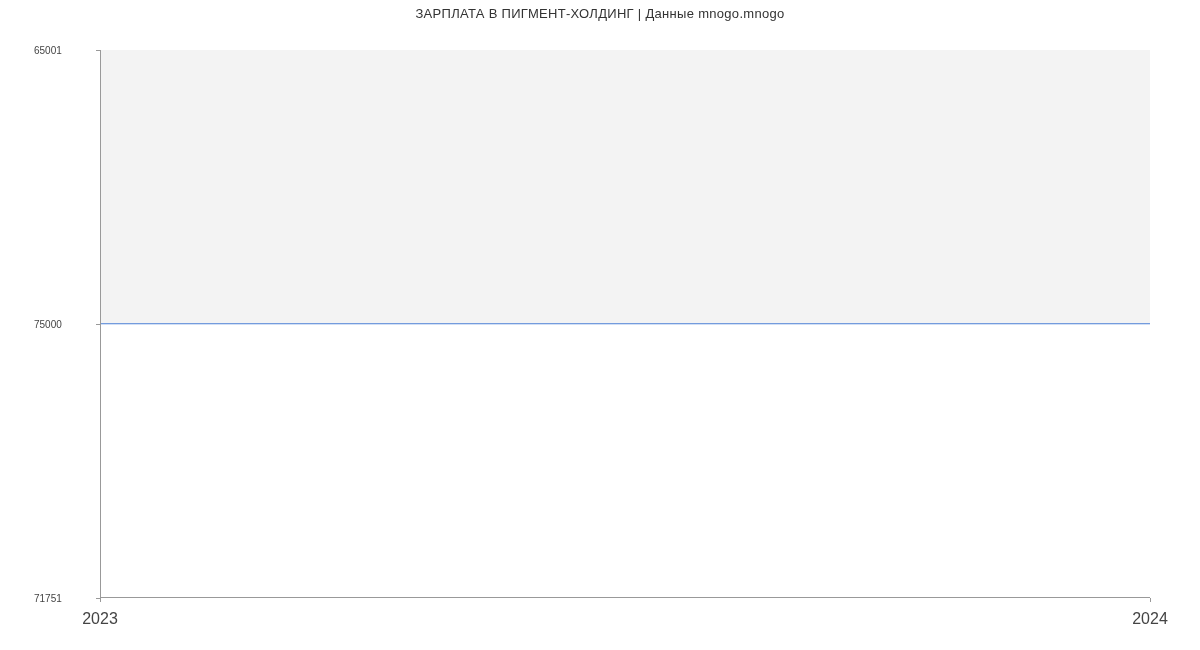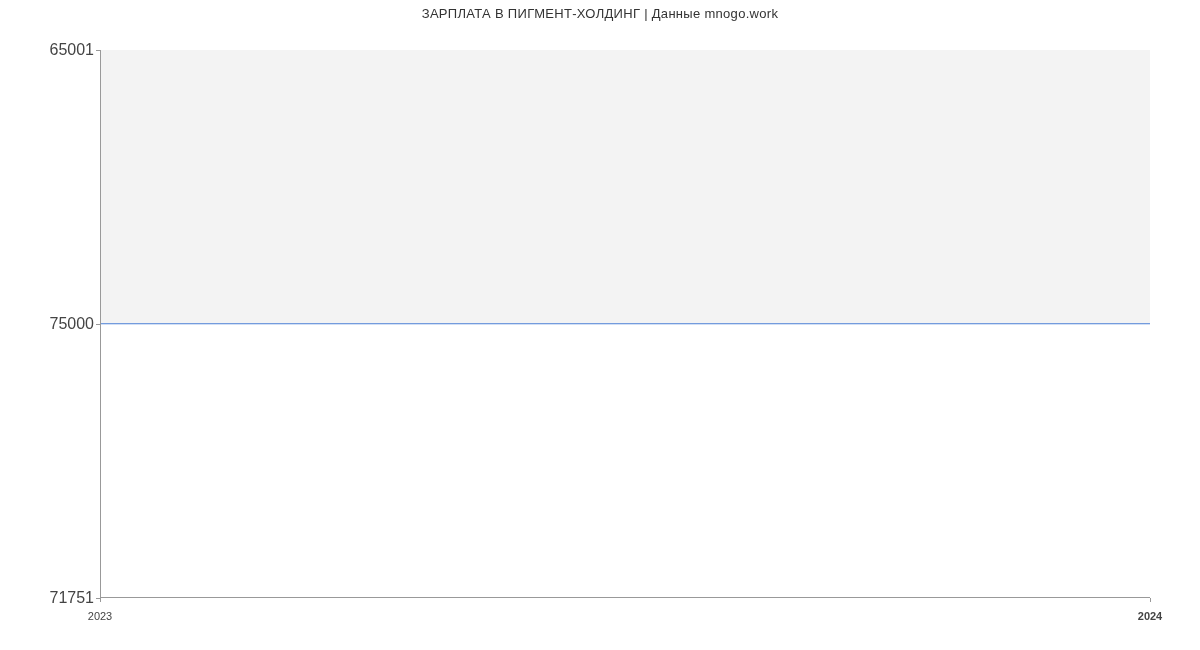--- a/index.html
+++ b/index.html
@@ -50,66 +50,65 @@
       left: 0;
       top: 50%;
       width: 100%;
       height: 0;
       border-top: 1.5px solid #4a7fd6;
       transform: translateY(-0.75px);
     }
     .y-tick {
       position: absolute;
       right: 1106px;
-      font-size: 16px;
+      font-size: 10px;
       color: #444;
       transform: translateY(-50%);
-      text-align: right;
       width: 60px;
     }
     .y-tick-mark {
       position: absolute;
       left: 96px;
       width: 4px;
       height: 1px;
       background: #999;
     }
     .x-tick {
       position: absolute;
       top: 610px;
-      font-size: 11px;
+      font-size: 16px;
       color: #444;
       text-align: center;
       transform: translateX(-50%);
     }
     .x-tick-mark {
       position: absolute;
       top: 598px;
       width: 1px;
       height: 4px;
       background: #999;
     }
   </style>
 </head>
 <body>
 
-<div class="chart-title">ЗАРПЛАТА В  ПИГМЕНТ-ХОЛДИНГ | Данные mnogo.work</div>
+<div class="chart-title">ЗАРПЛАТА В  ПИГМЕНТ-ХОЛДИНГ | Данные mnogo.mnogo</div>
 
 <div class="plot-area">
   <div class="plot-upper"></div>
   <div class="plot-lower"></div>
   <div class="data-line"></div>
 </div>
 
 <div class="y-tick-mark" style="top:50px;"></div>
 <div class="y-tick" style="top:50px;">65001</div>
 
 <div class="y-tick-mark" style="top:324px;"></div>
 <div class="y-tick" style="top:324px;">75000</div>
 
 <div class="y-tick-mark" style="top:598px;"></div>
 <div class="y-tick" style="top:598px;">71751</div>
 
 <div class="x-tick-mark" style="left:100px;"></div>
 <div class="x-tick" style="left:100px;">2023</div>
 
 <div class="x-tick-mark" style="left:1150px;"></div>
-<div class="x-tick" style="left:1150px;font-weight:bold;">2024</div>
+<div class="x-tick" style="left:1150px;">2024</div>
 
 </body></html>

